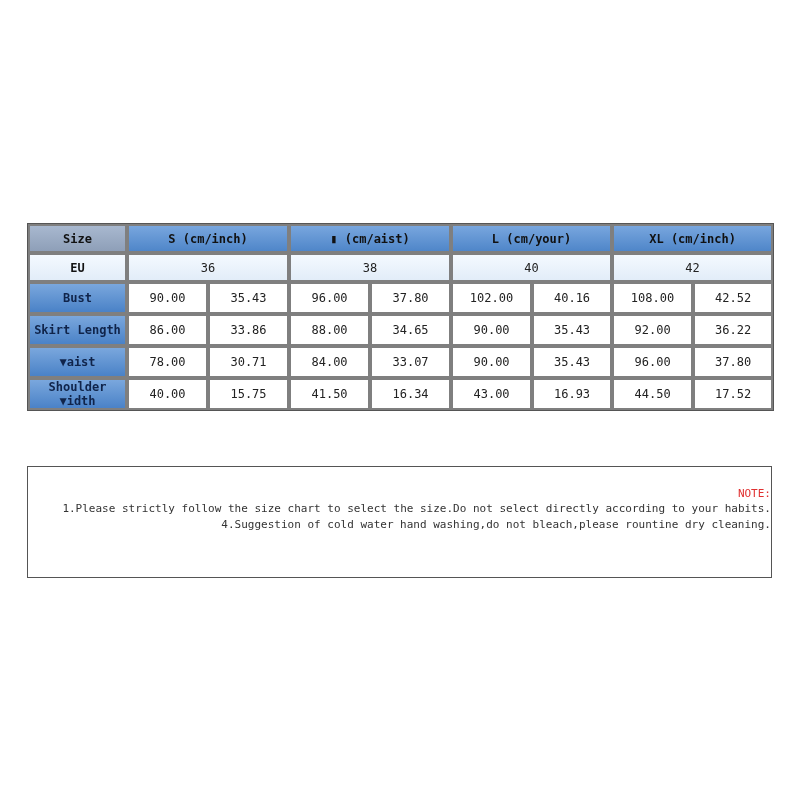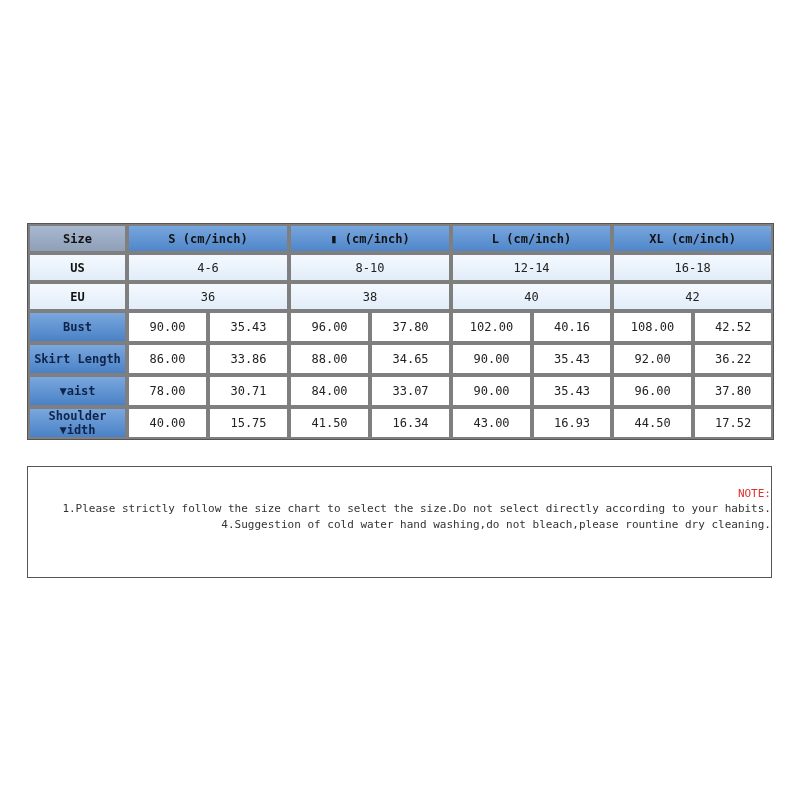--- a/index.html
+++ b/index.html
@@ -37,30 +37,23 @@
         <col style="width:81px">
     <col style="width:81px">
         <col style="width:80px">
     <col style="width:81px">
         <col style="width:80px">
   </colgroup>
   <tbody>
         <tr class="hdr">
     <td class="first">Size</td>
     <td colspan="2">S (cm/inch)</td>
-    <td colspan="2">▮ (cm/inch)</td>
-    <td colspan="2">L (cm/inch)</td>
+    <td colspan="2">▮ (cm/aist)</td>
+    <td colspan="2">L (cm/your)</td>
     <td colspan="2">XL (cm/inch)</td>
-  </tr>
-  <tr class="std">
-    <td class="label">US</td>
-    <td colspan="2">4-6</td>
-    <td colspan="2">8-10</td>
-    <td colspan="2">12-14</td>
-    <td colspan="2">16-18</td>
   </tr>
   <tr class="std">
     <td class="label">EU</td>
     <td colspan="2">36</td>
     <td colspan="2">38</td>
     <td colspan="2">40</td>
     <td colspan="2">42</td>
   </tr>
   <tr class="meas">
     <td class="label">Bust</td>

